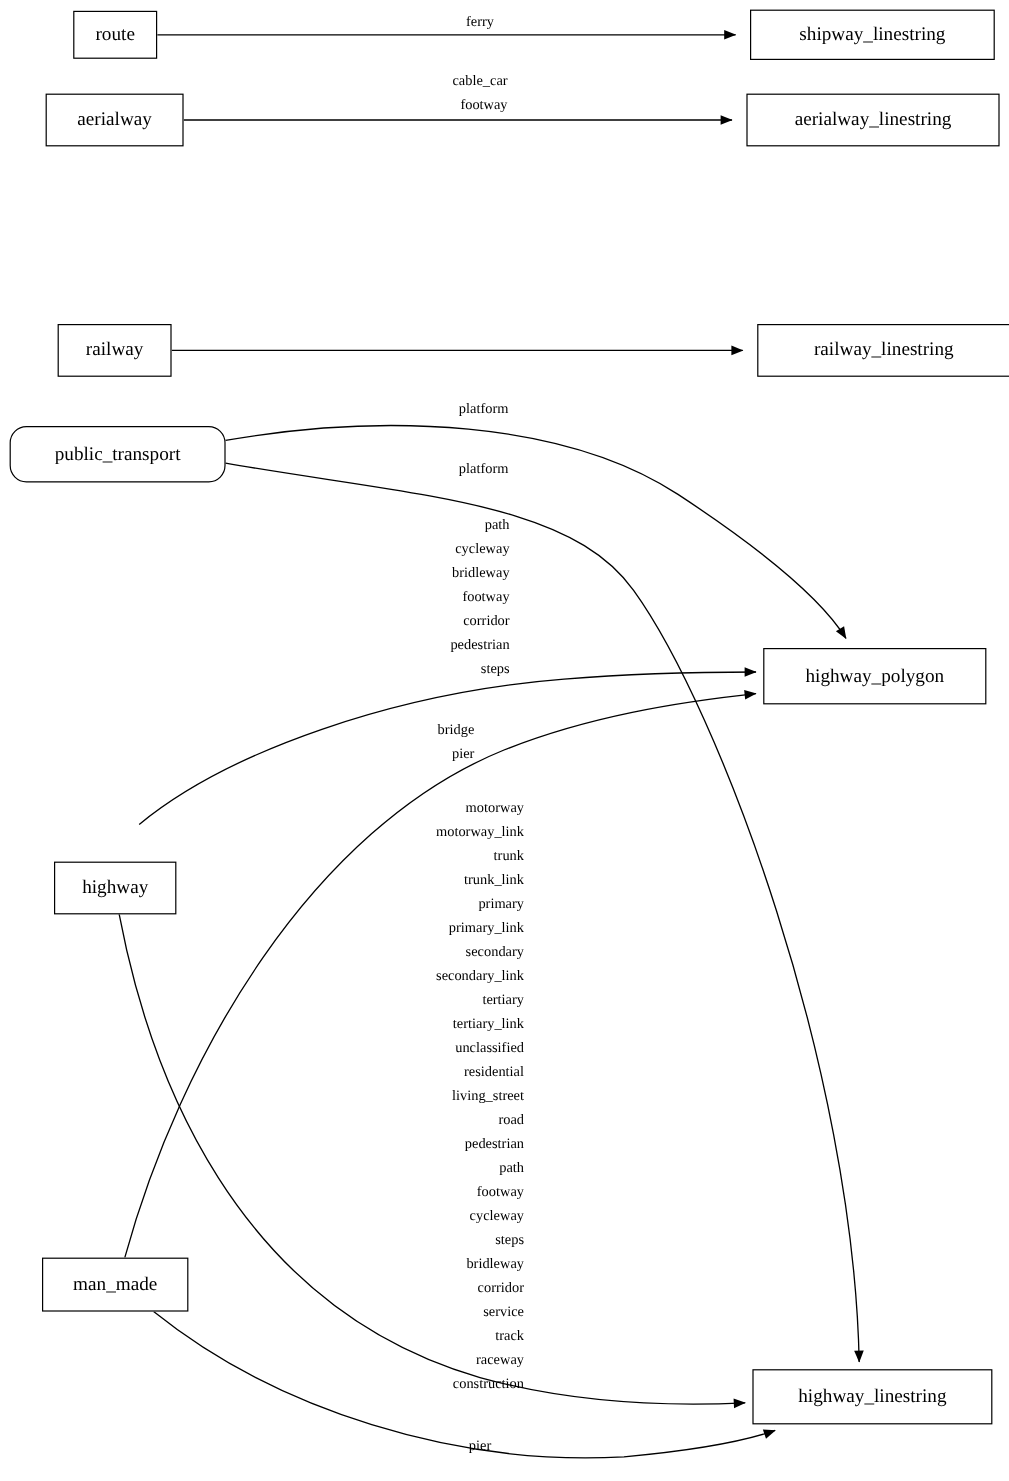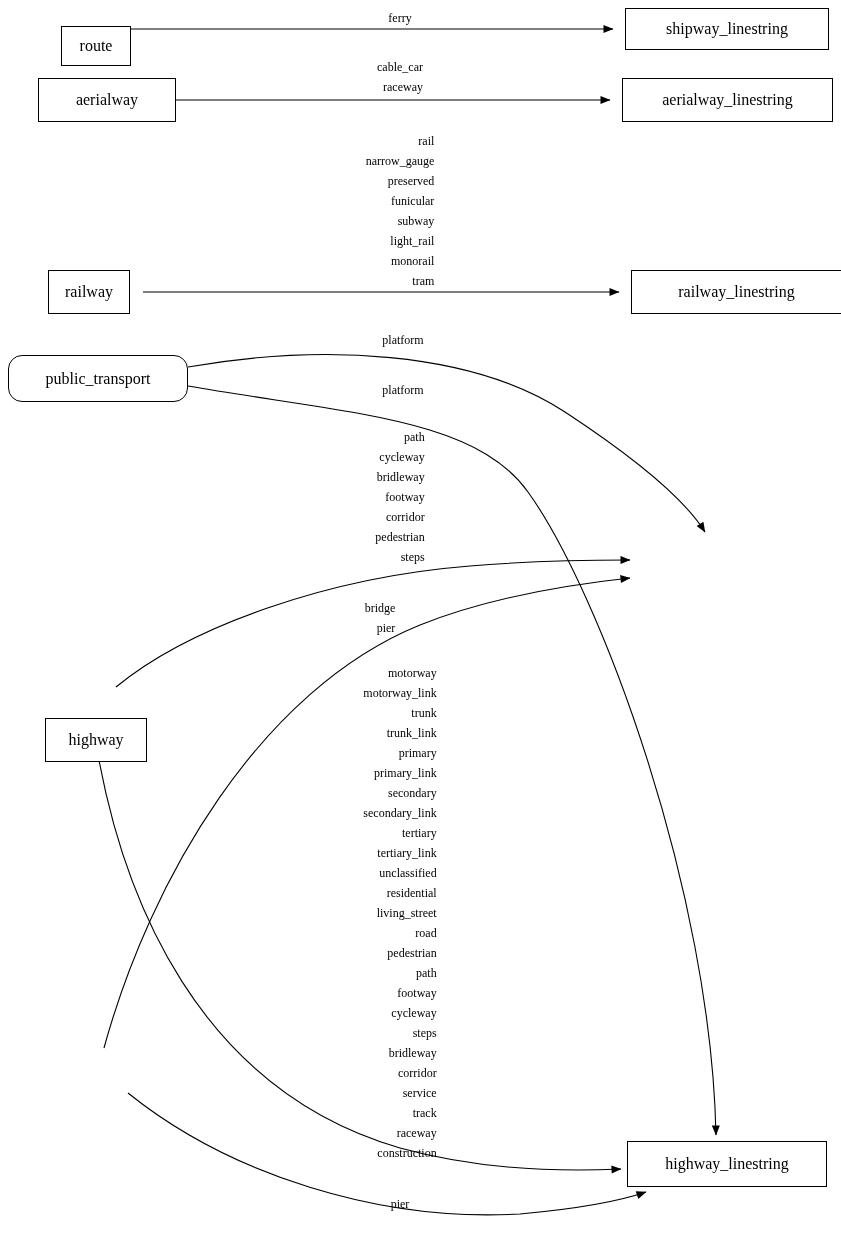--- a/index.html
+++ b/index.html
@@ -64,60 +64,58 @@
     <path class="edge" d="M153,100 L610,100" marker-end="url(#arrowhead)"></path>
     <path class="edge" d="M143,292 L619,292" marker-end="url(#arrowhead)"></path>
     <path class="edge" d="M188,367 C320,344 470,350 565,412 C635,458 684,498 705,532" marker-end="url(#arrowhead)"></path>
     <path class="edge" d="M188,386 C350,414 475,418 528,492 C600,592 711,890 716,1135" marker-end="url(#arrowhead)"></path>
     <path class="edge" d="M116,687 C190,626 330,577 470,566 C530,561 590,560 630,560" marker-end="url(#arrowhead)"></path>
     <path class="edge" d="M104,1048 C150,880 260,690 420,625 C490,597 565,585 630,578" marker-end="url(#arrowhead)"></path>
     <path class="edge" d="M94,731 C120,900 200,1090 400,1148 C480,1170 558,1172 621,1169" marker-end="url(#arrowhead)"></path>
     <path class="edge" d="M128,1093 C230,1175 380,1222 520,1214 C575,1209 620,1201 646,1192" marker-end="url(#arrowhead)"></path>
   </svg>
 
-  <div class="node" style="left:61px; top:9px; width:70px; height:40px;margin-top:17px;">
+  <div class="node" style="left:61px; top:9px; width:70px; height:40px;">
     <span>route</span>
   </div>
-  <div class="node" style="left:38px; top:78px; width:138px; height:44px;">
+  <div class="node" style="left:38px; top:78px; width:115px; height:44px;">
     <span>aerialway</span>
   </div>
-  <div class="node" style="left:48px; top:270px; width:82px; height:44px;">
+  <div class="node" style="left:48px; top:270px; width:95px; height:44px;">
     <span>railway</span>
   </div>
   <div class="node" style="left:8px; top:355px; width:180px; height:47px;border-radius:14px;">
     <span>public_transport</span>
   </div>
   <div class="node" style="left:45px; top:687px; width:102px; height:44px;margin-top:31px;">
     <span>highway</span>
+  </div>
+  <div class="node" style="left:35px; top:1048px; width:122px; height:45px;">
+    <span>man_made</span>
   </div>
 
   <div class="node" style="left:625px; top:8px; width:204px; height:42px;">
     <span>shipway_linestring</span>
   </div>
   <div class="node" style="left:622px; top:78px; width:211px; height:44px;">
     <span>aerialway_linestring</span>
   </div>
   <div class="node" style="left:631px; top:270px; width:211px; height:44px;">
     <span>railway_linestring</span>
   </div>
+  <div class="node" style="left:636px; top:540px; width:186px; height:47px;">
+    <span>highway_polygon</span>
+  </div>
   <div class="node" style="left:627px; top:1141px; width:200px; height:46px;">
     <span>highway_linestring</span>
   </div>
 
   <div class="edge-label" style="left:400px; top:8px;">ferry</div>
   <div class="edge-label" style="left:400px; top:57px;">cable_car
-raceway</div>
-  <div class="edge-label" style="left:400px; top:131px;">rail
-narrow_gauge
-preserved
-funicular
-subway
-light_rail
-monorail
-tram</div>
+footway</div>
   <div class="edge-label" style="left:403px; top:330px;">platform</div>
   <div class="edge-label" style="left:403px; top:380px;">platform</div>
   <div class="edge-label" style="left:400px; top:427px;">path
 cycleway
 bridleway
 footway
 corridor
 pedestrian
 steps</div>
   <div class="edge-label" style="left:380px; top:598px;">bridge

